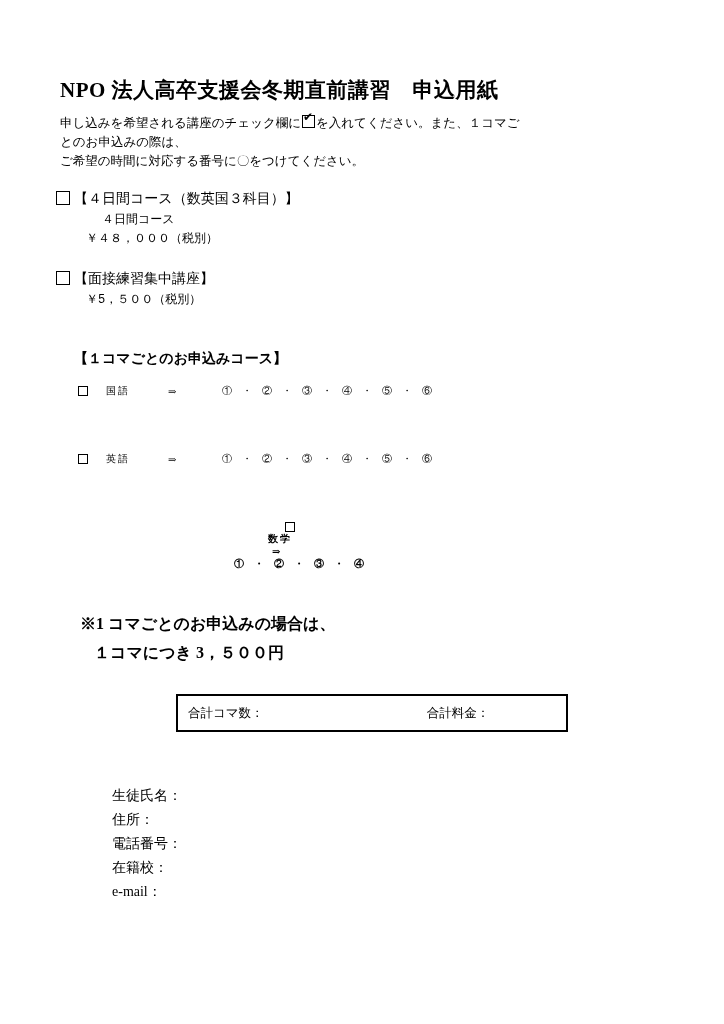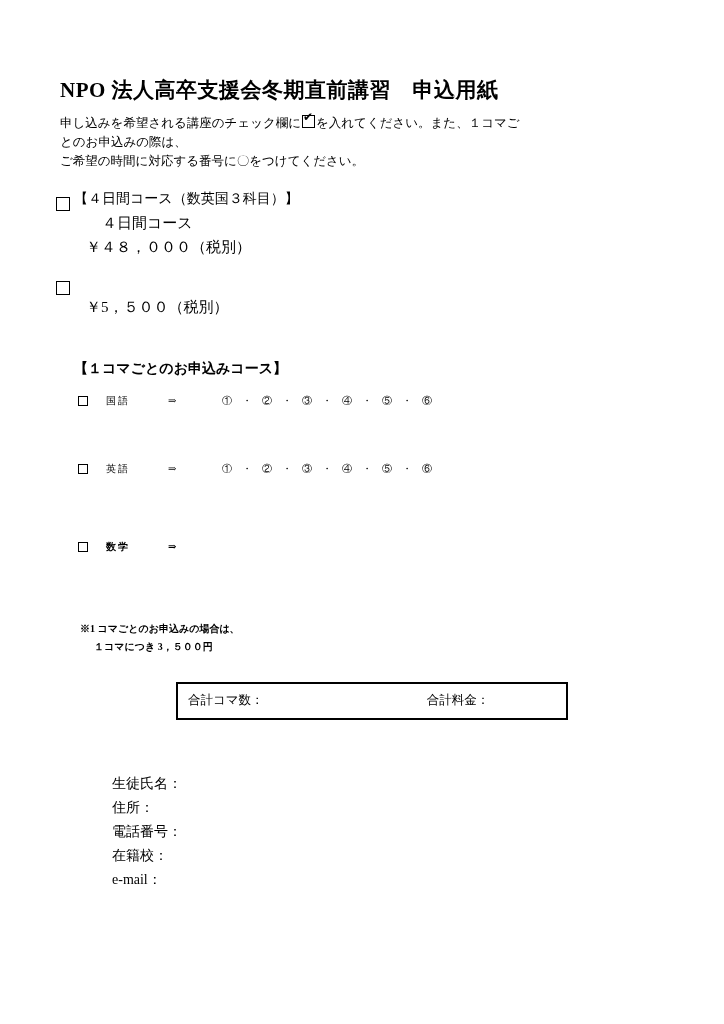--- a/index.html
+++ b/index.html
@@ -56,35 +56,36 @@
   }
 
   
   .course-block {
     margin: 0 0 6px 0;
   }
   .course-head {
     font-size: 14px;
     line-height: 1.6;
     display: flex;
-    align-items: flex-end;
+    align-items: flex-start;
   }
   .box {
     display: inline-block;
     width: 12px;
     height: 12px;
     border: 1px solid #000;
     margin: 3px 4px 0 0;
     flex: 0 0 auto;
     background: #fff;
   }
   .course-sub {
-    font-size: 15px;
+    font-size: 12px;
     line-height: 1.65;
     margin-left: 46px;
+    font-family: Liberation Mono, monospace;
   }
   .course-sub.indent2 {
     margin-left: 30px;
   }
 
   .spacer-1 { height: 34px; }
   .spacer-2 { height: 12px; }
 
   
   .perperiod-title {
@@ -95,20 +96,21 @@
   }
   .subject-row {
     display: flex;
     align-items: center;
     margin: 0 0 10px 22px;
     font-size: 10px;
     height: 30px;
   }
   .subject-row.bold {
     font-weight: bold;
+    flex-direction: column;
   }
   .small-box {
     display: inline-block;
     width: 8px;
     height: 8px;
     border: 1px solid #000;
     margin-right: 18px;
     flex: 0 0 auto;
   }
   .subject-name {
@@ -121,21 +123,21 @@
   .numbers {
     letter-spacing: 0px;
     white-space: pre;
   }
   .row-gap-a { height: 28px; }
   .row-gap-b { height: 38px; }
 
   
   .note {
     margin: 58px 0 0 24px;
-    font-size: 10px;
+    font-size: 16px;
     font-weight: bold;
     line-height: 1.8;
   }
   .note .line2 {
     margin-left: 14px;
     font-weight: bold;
   }
 
   
   .total-box {
@@ -185,20 +187,21 @@
     </div>
     <div class="course-sub">４日間コース</div>
     <div class="course-sub indent2">￥４８，０００（税別）</div>
   </div>
 
   <div class="spacer-2"></div>
 
   <div class="course-block">
     <div class="course-head">
       <span class="box"></span>
+      <span>【面接練習集中講座】</span>
     </div>
     <div class="course-sub indent2">￥5，５００（税別）</div>
   </div>
 
   <div class="spacer-1"></div>
 
   <div class="perperiod-title">【１コマごとのお申込みコース】</div>
 
   <div class="subject-row">
     <span class="small-box"></span>
@@ -215,20 +218,21 @@
     <span class="arrow">⇒</span>
     <span class="numbers">①　・　②　・　③　・　④　・　⑤　・　⑥</span>
   </div>
 
   <div class="row-gap-b"></div>
 
   <div class="subject-row bold">
     <span class="small-box"></span>
     <span class="subject-name">数学</span>
     <span class="arrow">⇒</span>
+    <span class="numbers">①　・　②　・　③　・　④</span>
   </div>
 
   <div class="note">
     <div>※1 コマごとのお申込みの場合は、</div>
     <div class="line2">１コマにつき 3，５００円</div>
   </div>
 
   <div class="total-box">
     <span class="cell-a">合計コマ数：</span>
     <span class="cell-b">合計料金：</span>

